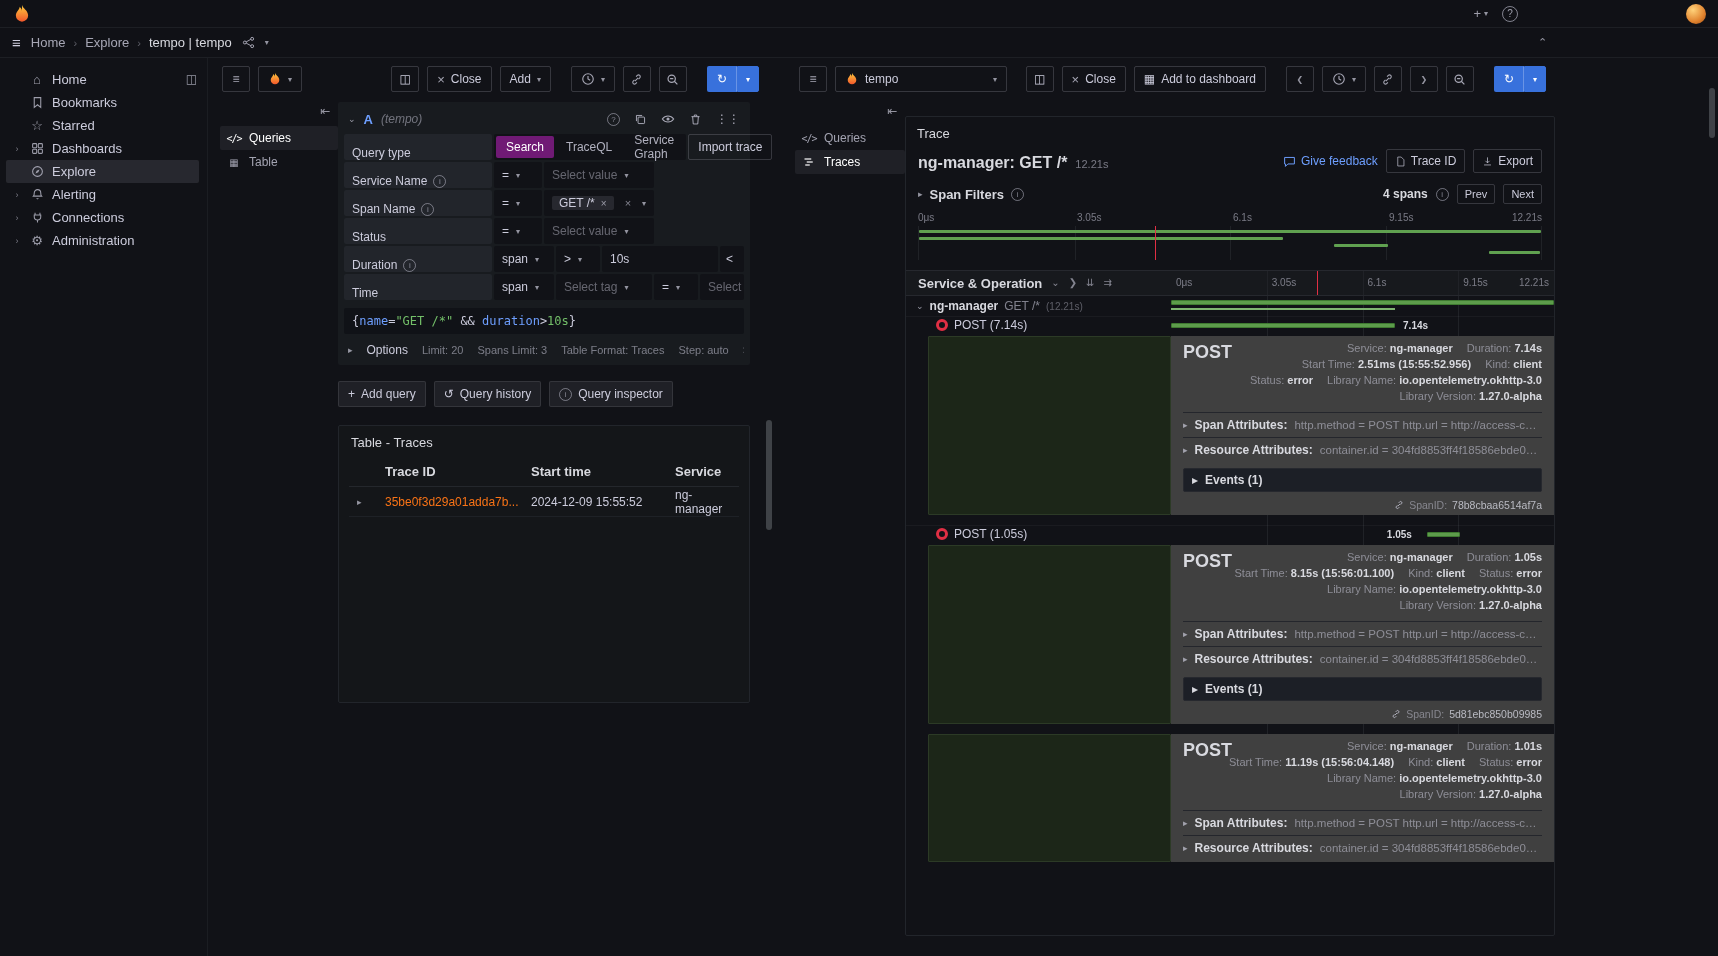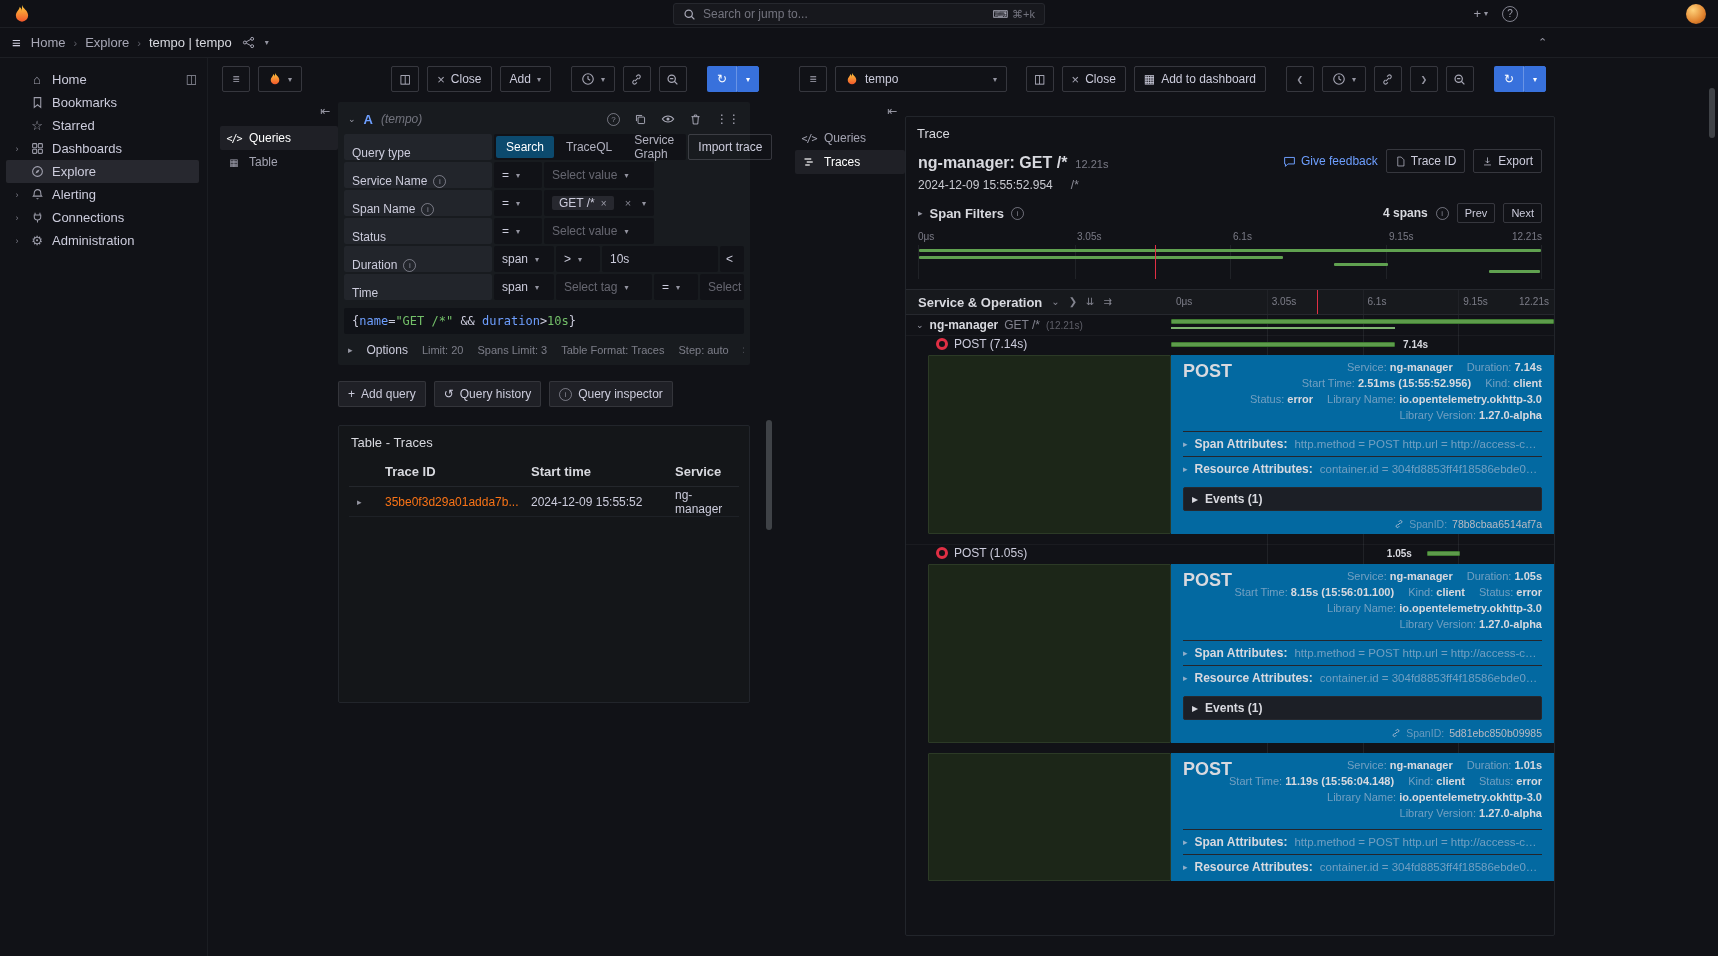--- a/index.html
+++ b/index.html
@@ -70,21 +70,21 @@
 .qds{font-style:italic;color:rgba(204,204,220,.5)}
 .qhead .sp{flex:1}
 .qhead .ic{margin-left:6px;cursor:pointer}
 .frow{display:flex;gap:2px;margin-top:2px;height:26px;align-items:stretch}
 .flabel{width:148px;flex:none;background:#22252b;display:flex;align-items:flex-end;gap:6px;padding:0 8px;font-size:12px;border-radius:2px;color:#ccccdc}
 .fctrl{display:flex;gap:2px;flex:1;min-width:0}
 .sel{background:#111217;border-radius:2px;display:flex;align-items:center;gap:7px;padding:0 8px;font-size:12px;cursor:pointer;white-space:nowrap}
 .sel .phv{color:rgba(204,204,220,.45)}
 .radiogrp{display:flex;background:#111217;border-radius:2px;padding:2px;gap:2px}
 .radio{padding:0 10px;display:flex;align-items:center;border-radius:2px;color:rgba(204,204,220,.85);font-size:12px;cursor:pointer}
-.radio.active{background:#0c4a6e;color:#fff}
+.radio.active{background:#701a75;color:#fff}
 .chip{background:rgba(204,204,220,.12);border-radius:2px;display:flex;align-items:center;gap:6px;padding:0 7px;font-size:12px}
 .chip .x{font-size:10px;color:rgba(204,204,220,.7);cursor:pointer}
 .mini-x{display:flex;align-items:center;padding:0 4px;color:rgba(204,204,220,.6);font-size:11px;cursor:pointer}
 .dur-input{background:#111217;border:none;border-radius:2px;color:#ccccdc;flex:1;min-width:0;height:26px;padding:0 8px;font-size:12px;font-family:inherit}
 .import-btn{margin-left:auto}
 .codebox{margin-top:8px;background:#101217;border-radius:2px;padding:6px 8px;font-family:"DejaVu Sans Mono",monospace;font-size:12px;white-space:nowrap;overflow:hidden}
 .tk-f{color:#6e9fff}.tk-s{color:#73bf69}.tk-p{color:#ccccdc}
 .optrow{display:flex;align-items:center;gap:14px;margin-top:9px;padding:0 4px 2px;white-space:nowrap;overflow:hidden}
 .optrow .exp{font-size:9px;color:rgba(204,204,220,.7)}
 .optrow .olab{font-size:12px;color:#ccccdc}
@@ -143,21 +143,21 @@
 .durn{color:rgba(204,204,220,.4);font-size:10px}
 .err-ic{width:12px;height:12px;border:3px solid #e02f44;border-radius:50%;flex:none}
 .srow-tl{position:relative;flex:1;align-self:stretch}
 .bar{position:absolute;height:5px;top:6px;background:#5d9c4b;border:1px solid #3f7a31;border-radius:1px}
 .srow.root .bar{top:4px}
 .bar2{position:absolute;height:2px;top:12px;background:#7fb571}
 .bar-lab{position:absolute;top:3px;font-size:10px;color:#d8d9df;font-weight:600;white-space:nowrap}
 
 .detail{position:relative;display:flex;margin:3px 0 10px;z-index:1}
 .d-color{margin-left:22px;width:243px;flex:none;background:#1c2618;border:1px solid #2c3a26;border-radius:1px}
-.d-main{flex:1;padding:4px 12px 2px;min-width:0;background:#0369a1}
+.d-main{flex:1;padding:4px 12px 2px;min-width:0;background:#404040}
 .d-top{position:relative;min-height:72px}
 .d-op{font-size:18px;font-weight:700;color:#d8d9df;padding-top:2px}
 .d-meta{position:absolute;right:0;top:0;text-align:right;font-size:11px;line-height:16px;white-space:nowrap}
 .d-meta .k{color:rgba(204,204,220,.55)}
 .d-meta .v{color:#d8d9df;font-weight:600}
 .d-meta .pair{margin-left:14px}
 .d-meta .pair:first-child{margin-left:0}
 .d-acc{border-top:1px solid #24262c;padding:5px 0;display:flex;gap:7px;align-items:center;white-space:nowrap;overflow:hidden;cursor:pointer}
 .d-acc .exp{font-size:9px;color:rgba(204,204,220,.7)}
 .d-acc .cap{font-weight:600;color:#d8d9df;font-size:12px}
@@ -178,33 +178,20 @@
       </linearGradient>
 </defs>
   </svg>
 
 <header class="topnav">
   <span class="glogo">
     <svg viewBox="0 0 16 16">
         <path d="M8 .8C8.7 3.8 12.9 5 12.9 9.2a4.9 4.9 0 0 1-9.8 0C3.1 6.1 5.9 5 6.2 2.2c.7 1.1 1.8 1.7 1.8 3.3z" fill="url(#flameGrad)"></path>
       </svg>
   </span>
-  <div class="searchbox">
-    <span class="ic">
-        <svg width="13" height="13" viewBox="0 0 16 16">
-          <circle cx="7" cy="7" r="4.5" fill="none" stroke="currentColor" stroke-width="1.5"></circle>
-          <path d="M10.5 10.5L14 14" stroke="currentColor" stroke-width="1.5"></path>
-        </svg>
-      </span>
-    <span class="ph">Search or jump to...</span>
-    <span class="kbdwrap">
-        <span class="ic">⌨</span>
-        <span>⌘+k</span>
-      </span>
-  </div>
   <div class="tn-icons">
     <button class="tnbtn">
         <span>+</span>
         <span class="caret">▾</span>
       </button>
     <button class="tnbtn circ">
         <span>?</span>
       </button>
   </div>
   <span class="avatar"></span>
@@ -683,24 +670,20 @@
             <button class="sbtn">
                 <span class="ic">
                   <svg width="11" height="11" viewBox="0 0 16 16">
                     <path d="M8 2v8M5 7l3 3 3-3M3 13h10" fill="none" stroke="currentColor" stroke-width="1.3"></path>
                   </svg>
                 </span>
                 <span>Export</span>
               </button>
           </div>
         </div>
-        <div class="t-sub">
-          <span>2024-12-09 15:55:52.954</span>
-          <span class="muted">/*</span>
-        </div>
         <div class="t-filter-row">
           <span class="exp">▸</span>
           <span class="cap">Span Filters</span>
           <span class="circle-ic">i</span>
           <div class="t-filter-right">
             <span class="cnt">4 spans</span>
             <span class="circle-ic">i</span>
             <button class="pnbtn">Prev</button>
             <button class="pnbtn">Next</button>
           </div>

